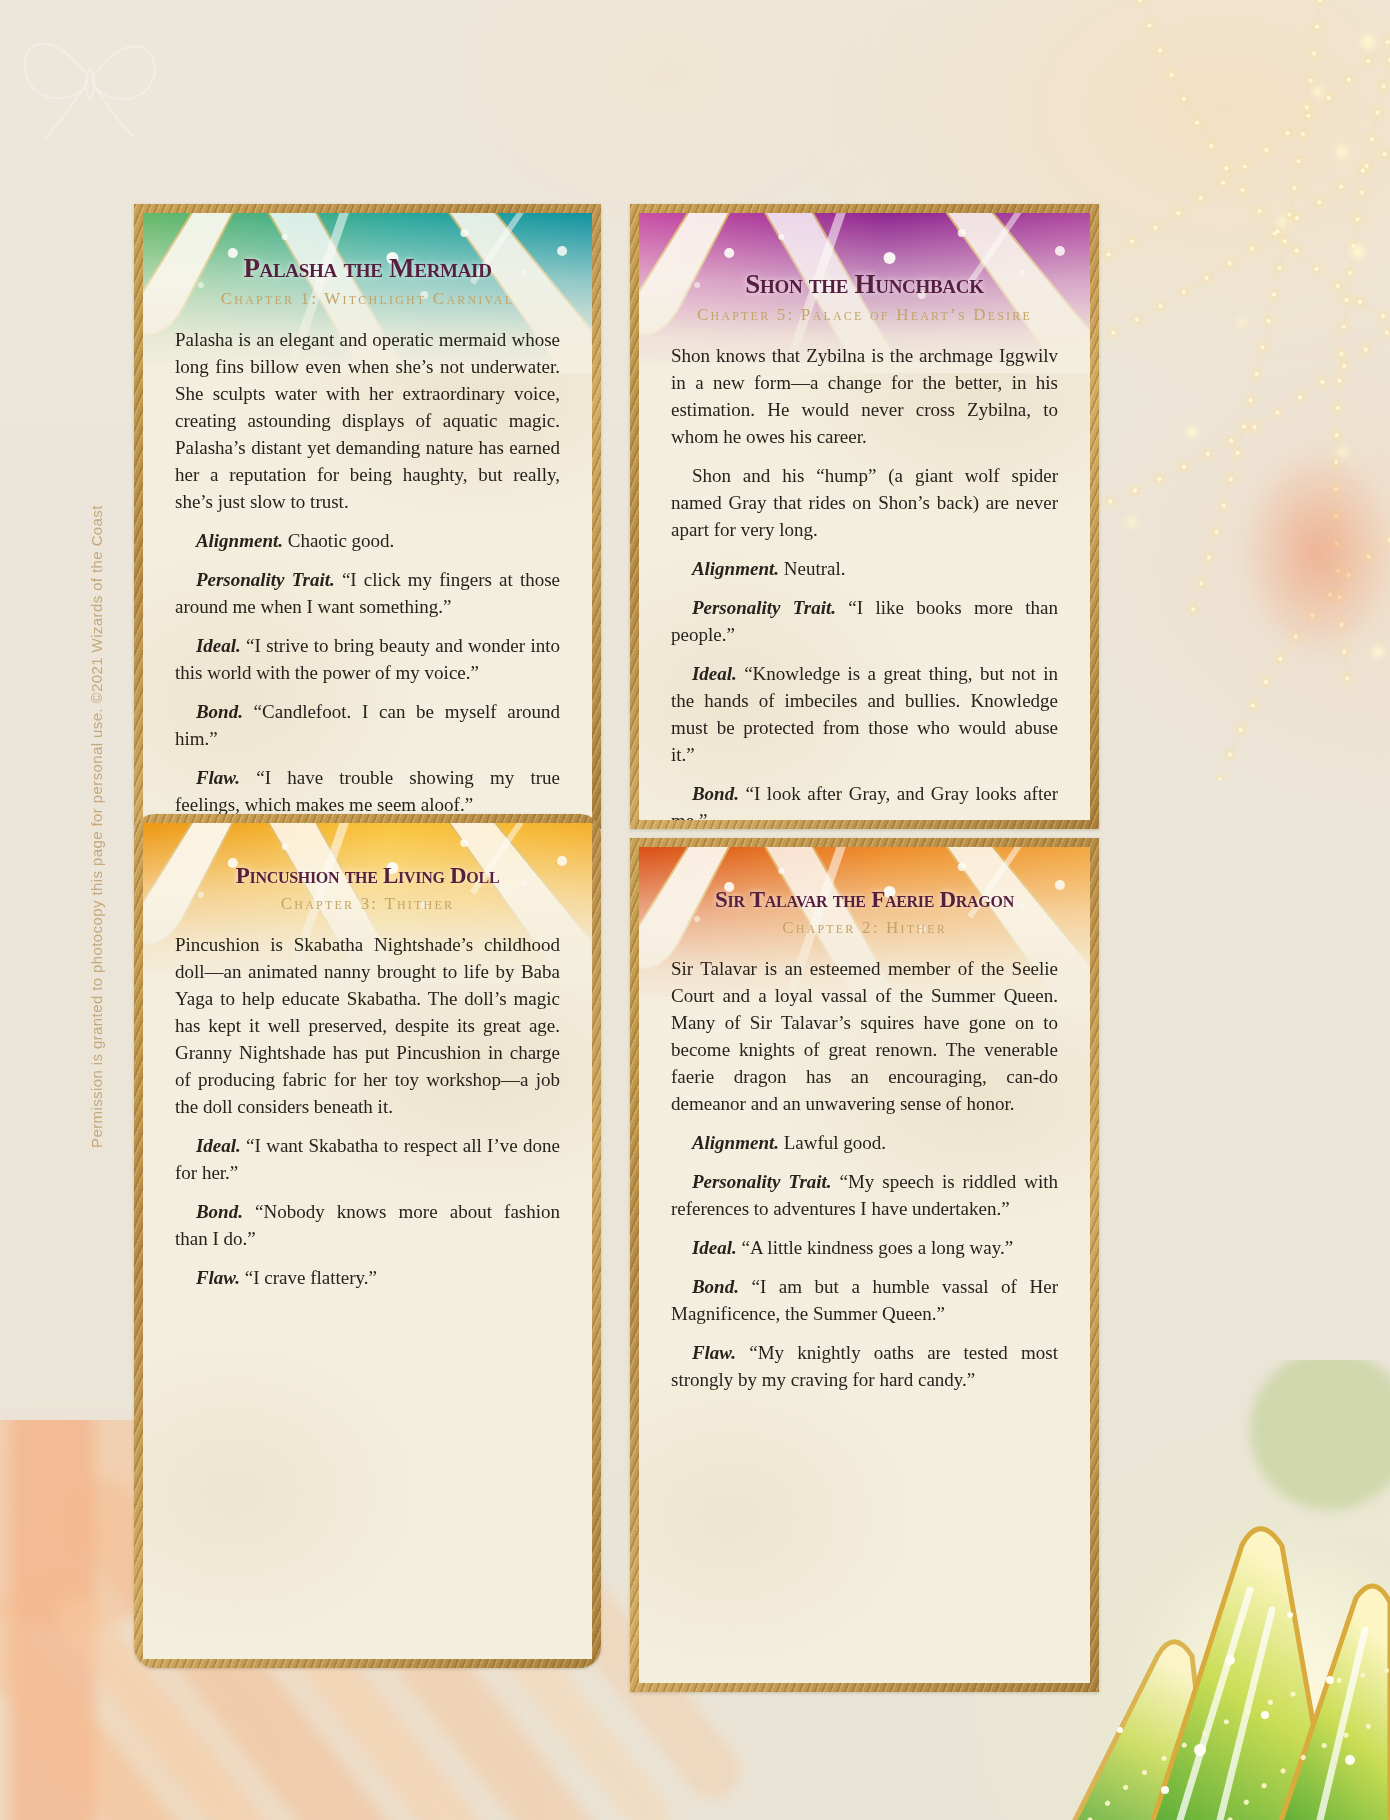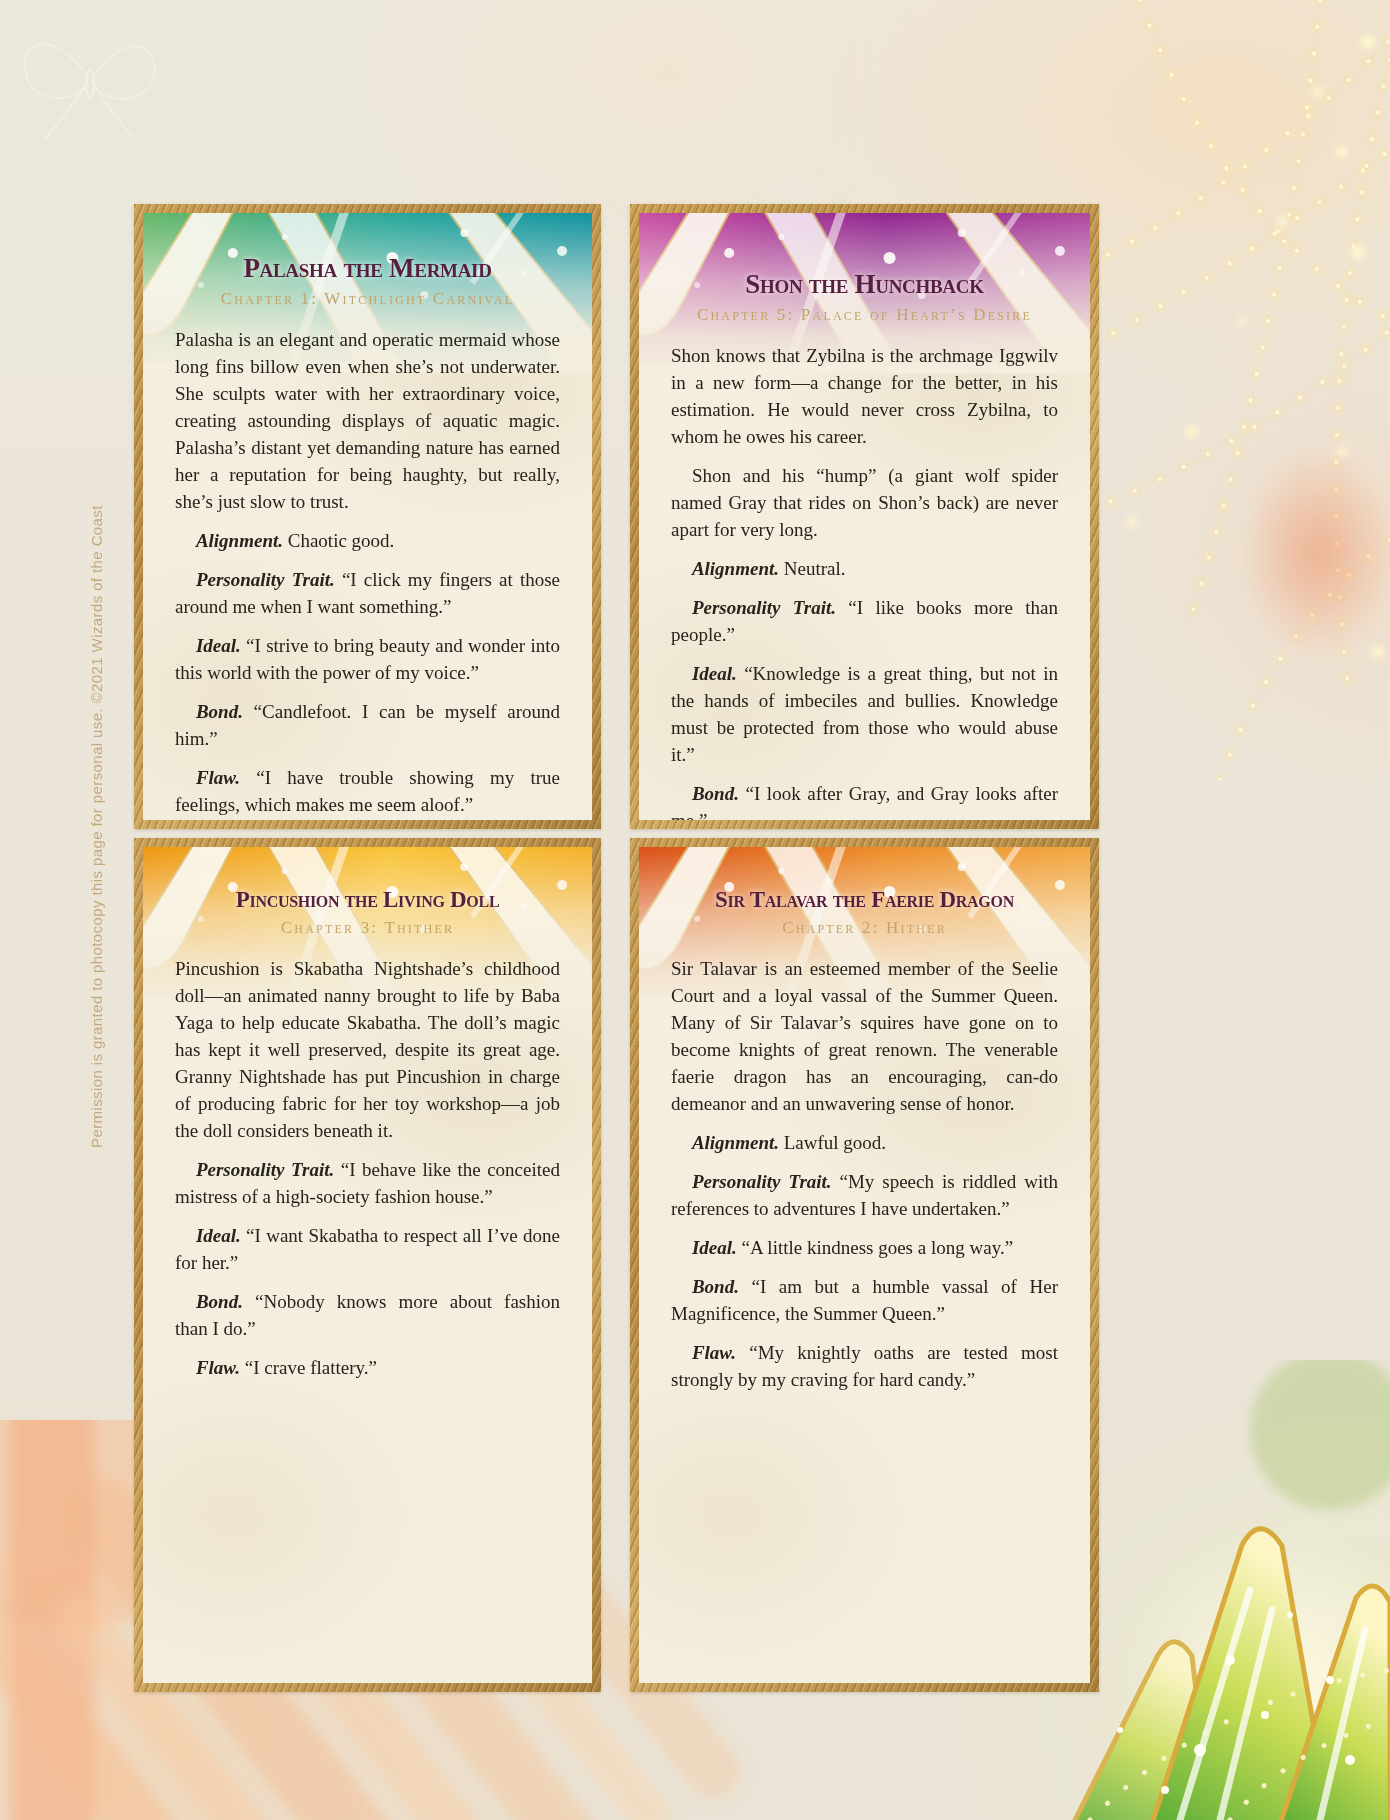--- a/index.html
+++ b/index.html
@@ -36,21 +36,21 @@
   .card{
     position:absolute;
     padding:9px;
     background:
       repeating-linear-gradient(112deg, rgba(122,85,33,.28) 0 2px, rgba(255,230,170,.18) 2px 4px, rgba(122,85,33,0) 4px 7px),
       linear-gradient(135deg,#c9a055 0%, #b58a44 35%, #d2ab63 60%, #a97f3c 100%);
     box-shadow:0 1px 3px rgba(90,70,40,.25);
   }
   .pos-0{left:134px; top:204px; width:449px; height:607px;}
   .pos-1{left:630px; top:204px; width:451px; height:607px;}
-  .pos-2{left:134px; top:838px; width:449px; height:836px;}
+  .pos-2{left:134px; top:814px; width:449px; height:836px;border-radius:21px;}
   .pos-3{left:630px; top:838px; width:451px; height:836px;}
   .card-inner{
     position:relative; width:100%; height:100%; overflow:hidden;
     background:
       radial-gradient(ellipse 320px 200px at 75% 30%, rgba(213,196,158,.25), transparent 65%),
       radial-gradient(ellipse 300px 240px at 20% 80%, rgba(210,192,150,.2), transparent 65%),
       #f4eede;
     box-sizing:border-box;
   }
   .card-art{position:absolute; left:0; top:0; right:0; height:150px;}
@@ -300,21 +300,20 @@
                 <circle cx="420" cy="38" r="5" opacity=".85"></circle>
           </g>
         </svg>
       </div>
       <div class="card-art-fade"></div>
       <div class="card-content">
         <h2 class="card-title" style="font-size: 23px;">Pincushion the Living Doll</h2>
         <div class="card-chapter">Chapter 3: Thither</div>
         <div class="card-body">
               <p>Pincushion is Skabatha Nightshade’s childhood doll—an animated nanny brought to life by Baba Yaga to help educate Skabatha. The doll’s magic has kept it well preserved, despite its great age. Granny Nightshade has put Pincushion in charge of producing fabric for her toy workshop—a job the doll considers beneath it.</p>
-              <p class="indent"><span class="runin">Personality Trait.</span> “I behave like the conceited mistress of a high-society fashion house.”</p>
               <p class="indent"><span class="runin">Ideal.</span> “I want Skabatha to respect all I’ve done for her.”</p>
               <p class="indent"><span class="runin">Bond.</span> “Nobody knows more about fashion than I do.”</p>
               <p class="indent"><span class="runin">Flaw.</span> “I crave flattery.”</p>
             </div>
       </div>
     </div>
   </div>
       <div class="card pos-3">
     <div class="card-inner">
       <div class="card-art" style="background: linear-gradient(100deg, rgb(218, 79, 23) 0%, rgb(238, 141, 40) 52%, rgb(243, 171, 68) 100%);">

